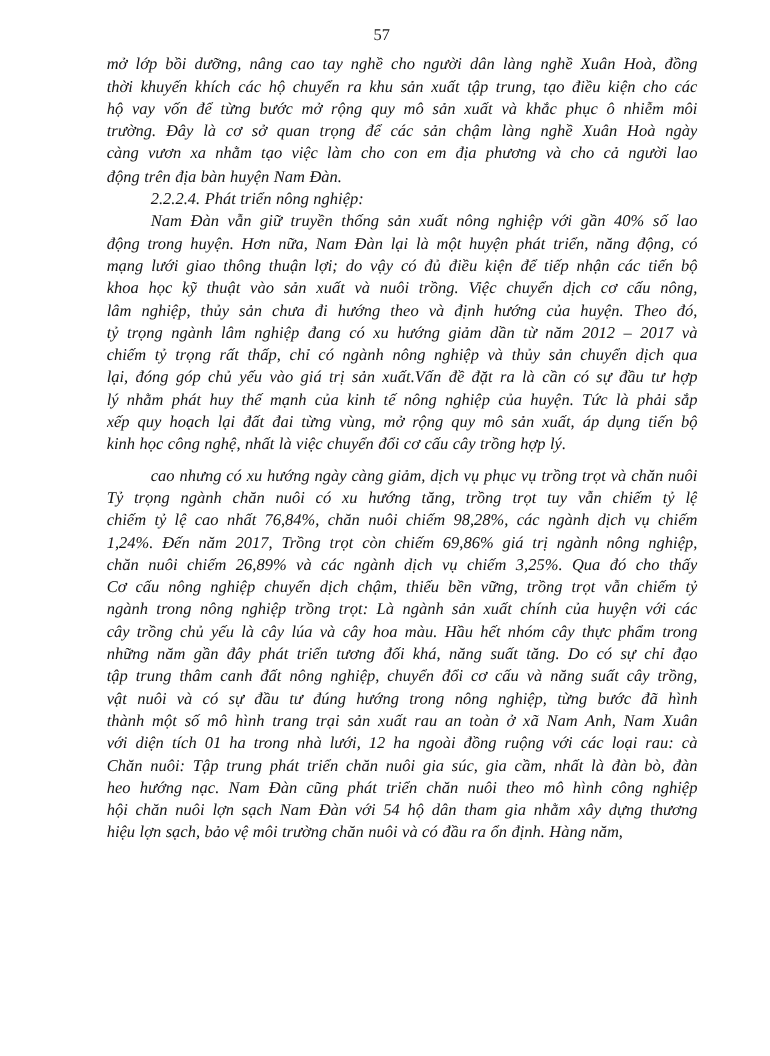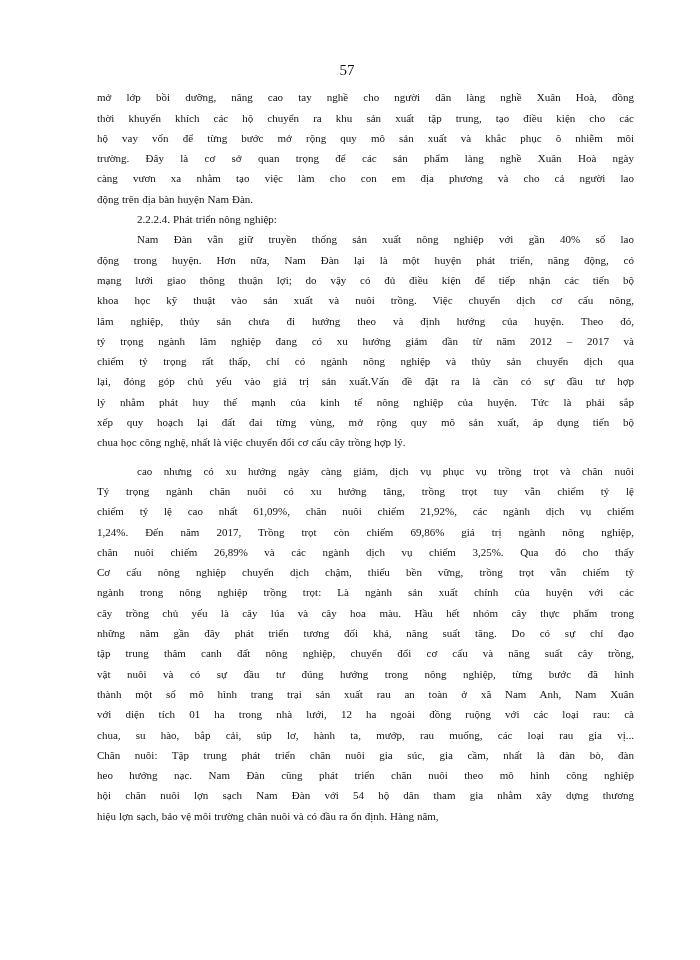--- a/index.html
+++ b/index.html
@@ -12,34 +12,35 @@
     height: 960px;
     overflow: hidden;
     font-family: "Liberation Serif", "DejaVu Serif", serif;
     color: #121212;
   }
   .page {
     width: 700px;
     height: 960px;
     background: #ffffff;
     box-sizing: border-box;
-    padding-top: 60px;
+    padding-top: 22px;
   }
   .page-number {
     text-align: center;
     font-size: 15px;
     line-height: 20.3px;
     
     margin-right: 6px;
   }
   .text-block {
     margin: 7px 66px 0 97px; 
-    font-size: 11px;
+    font-size: 15px;
     line-height: 20.3px;
     word-spacing: 0.3px;
+    font-style: italic;
   }
   .para { margin: 0; }
   .line {
     height: 20.3px;
     overflow: hidden;
     white-space: normal;
     text-align: justify;
     text-align-last: justify;
   }
   .line-last {
@@ -63,56 +64,55 @@
 
 <div class="page">
   <div class="page-number">57</div>
 
   <div class="text-block">
 
     <div class="para">
         <div class="line">mở lớp bồi dưỡng, nâng cao tay nghề cho người dân làng nghề Xuân Hoà, đồng</div>
         <div class="line">thời khuyến khích các hộ chuyển ra khu sản xuất tập trung, tạo điều kiện cho các</div>
         <div class="line">hộ vay vốn để từng bước mở rộng quy mô sản xuất và khắc phục ô nhiễm môi</div>
-        <div class="line">trường. Đây là cơ sở quan trọng để các sản phẩm làng nghề Xuân Hoà ngày</div>
+        <div class="line">trường. Đây là cơ sở quan trọng để các sản chậm làng nghề Xuân Hoà ngày</div>
         <div class="line">càng vươn xa nhằm tạo việc làm cho con em địa phương và cho cả người lao</div>
         <div class="line line-last">động trên địa bàn huyện Nam Đàn.</div>
       </div>
 
     <div class="heading">2.2.2.4. Phát triển nông nghiệp:</div>
 
     <div class="para indent-first">
         <div class="line">Nam Đàn vẫn giữ truyền thống sản xuất nông nghiệp với gần 40% số lao</div>
         <div class="line">động trong huyện. Hơn nữa, Nam Đàn lại là một huyện phát triển, năng động, có</div>
         <div class="line">mạng lưới giao thông thuận lợi; do vậy có đủ điều kiện để tiếp nhận các tiến bộ</div>
         <div class="line">khoa học kỹ thuật vào sản xuất và nuôi trồng.  Việc chuyển dịch cơ cấu nông,</div>
         <div class="line">lâm nghiệp, thủy sản chưa đi hướng theo và định hướng của huyện.  Theo đó,</div>
         <div class="line">tỷ trọng ngành lâm nghiệp đang có xu hướng giảm dần từ năm 2012 – 2017 và</div>
         <div class="line">chiếm tỷ trọng rất thấp, chỉ có ngành nông nghiệp và thủy sản chuyển dịch qua</div>
         <div class="line">lại,  đóng góp chủ yếu vào giá trị sản xuất.Vấn đề đặt ra là cần có sự đầu tư hợp</div>
         <div class="line">lý nhằm phát huy thế mạnh của kinh tế nông nghiệp của huyện.  Tức là phải sắp</div>
         <div class="line">xếp quy hoạch lại đất đai từng vùng, mở rộng quy mô sản xuất, áp dụng tiến bộ</div>
-        <div class="line line-last">chua học công nghệ, nhất là việc chuyển đổi cơ cấu cây trồng hợp lý.</div>
+        <div class="line line-last">kinh học công nghệ, nhất là việc chuyển đổi cơ cấu cây trồng hợp lý.</div>
       </div>
 
     <div class="para indent-first gap-before">
         <div class="line">cao nhưng có xu hướng ngày càng giảm,  dịch vụ phục vụ trồng trọt và chăn nuôi</div>
         <div class="line">Tỷ trọng ngành chăn nuôi có xu hướng tăng, trồng trọt tuy vẫn chiếm tỷ lệ</div>
-        <div class="line">chiếm tỷ lệ cao nhất 61,09%, chăn nuôi chiếm 21,92%, các ngành dịch vụ chiếm</div>
+        <div class="line">chiếm tỷ lệ cao nhất 76,84%, chăn nuôi chiếm 98,28%, các ngành dịch vụ chiếm</div>
         <div class="line">1,24%. Đến năm 2017, Trồng trọt còn chiếm 69,86% giá trị ngành nông nghiệp,</div>
         <div class="line">chăn nuôi chiếm 26,89% và các ngành dịch vụ chiếm 3,25%.  Qua đó cho thấy</div>
         <div class="line">Cơ cấu nông nghiệp chuyển dịch chậm, thiếu bền vững, trồng trọt vẫn chiếm tỷ</div>
         <div class="line">ngành trong nông nghiệp trồng trọt: Là ngành sản xuất chính của huyện với các</div>
         <div class="line">cây trồng chủ yếu là  cây lúa  và cây hoa màu.  Hầu hết nhóm cây thực phẩm trong</div>
         <div class="line">những năm gần đây phát triển tương đối khá,  năng suất tăng.  Do có sự chỉ đạo</div>
         <div class="line">tập trung thâm canh đất nông nghiệp, chuyển đổi cơ cấu và năng suất cây trồng,</div>
         <div class="line">vật nuôi và có sự đầu tư đúng hướng trong nông nghiệp,  từng bước đã hình</div>
         <div class="line">thành một số mô hình trang trại  sản xuất rau an toàn ở xã Nam Anh,  Nam Xuân</div>
         <div class="line">với diện tích 01 ha trong nhà lưới,  12 ha ngoài đồng ruộng với các loại rau:  cà</div>
-        <div class="line">chua,  su hào,  bắp cải,  súp lơ,  hành ta,  mướp,  rau muống,  các loại rau gia vị...</div>
         <div class="line">Chăn nuôi: Tập trung phát triển chăn nuôi gia súc, gia cầm, nhất là đàn bò, đàn</div>
         <div class="line">heo hướng nạc. Nam Đàn cũng phát triển chăn nuôi theo mô hình công nghiệp</div>
         <div class="line">hội chăn nuôi lợn sạch Nam Đàn với 54 hộ dân tham gia nhằm xây dựng thương</div>
         <div class="line line-last">hiệu lợn sạch,  bảo vệ môi trường chăn nuôi và có đầu ra ổn định.  Hàng năm,</div>
       </div>
 
   </div>
 </div>
 
 </body></html>

